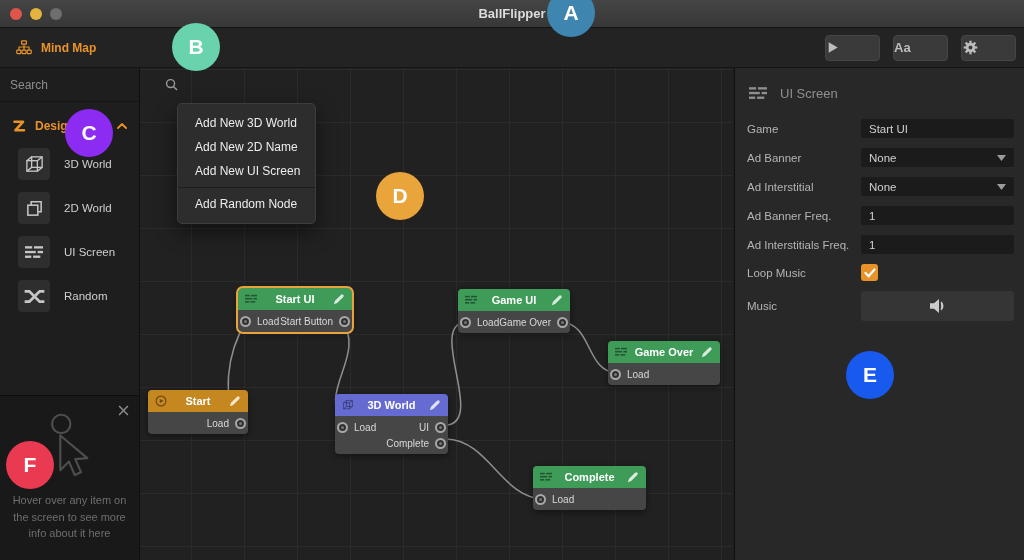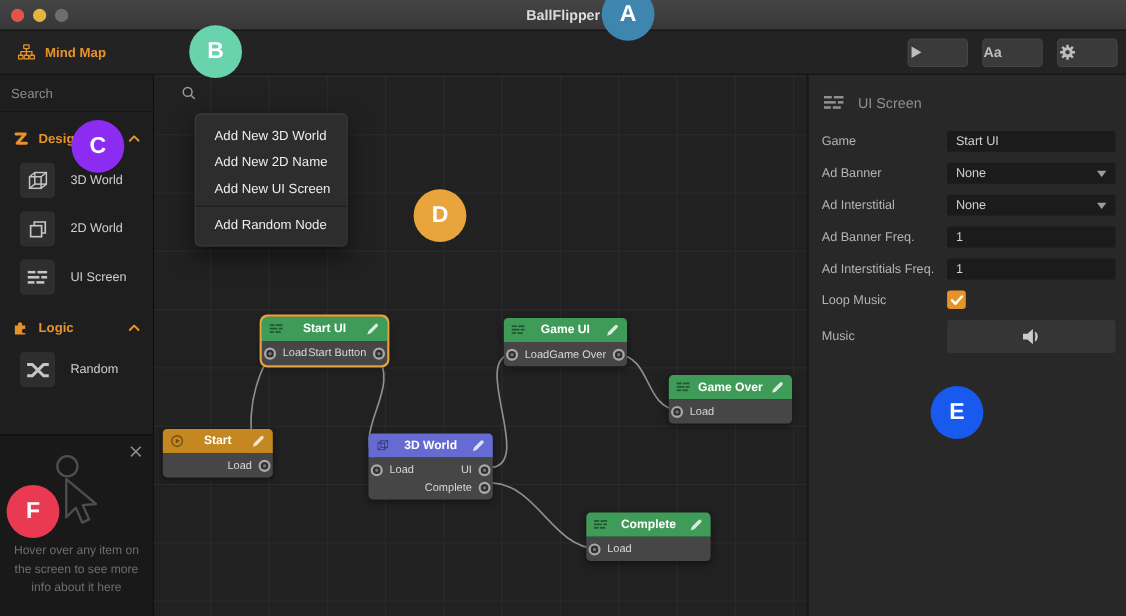--- a/index.html
+++ b/index.html
@@ -200,33 +200,20 @@
             <rect x="0" y="0" width="8" height="2.6"></rect>
             <rect x="10" y="0" width="10" height="2.6"></rect>
             <rect x="0" y="5.2" width="12" height="2.6"></rect>
             <rect x="14" y="5.2" width="6" height="2.6"></rect>
             <rect x="0" y="10.4" width="7" height="2.6"></rect>
             <rect x="9" y="10.4" width="8" height="2.6"></rect>
           </svg>
         </div>
         <span class="palette-label">UI Screen</span>
       </div>
-      <div class="section-head">
-        <span class="icon">
-          <svg width="14" height="14" viewBox="0 0 14 14" fill="currentColor">
-            <path d="M1.5 5 h3 a2 2 0 1 1 3.4 0 H11 v3.2 a2 2 0 1 0 0 3.3 V13 H1.5 Z"></path>
-          </svg>
-        </span>
-        <span>Logic</span>
-        <span class="chev icon">
-          <svg width="10" height="6" viewBox="0 0 10 6" fill="none" stroke="currentColor" stroke-width="1.8" stroke-linecap="round">
-            <path d="M1 5 L5 1 L9 5"></path>
-          </svg>
-        </span>
-      </div>
       <div class="palette-item">
         <div class="tile">
           <svg width="21" height="15" viewBox="0 0 22 16" fill="none" stroke="currentColor" stroke-width="3" stroke-linecap="square">
             <path d="M2 2.5 H5.5 L16.5 13.5 H20"></path>
             <path d="M20 2.5 H16.5 L12.8 6.2 M9.2 9.8 L5.5 13.5 H2"></path>
           </svg>
         </div>
         <span class="palette-label">Random</span>
       </div>
     </div>

